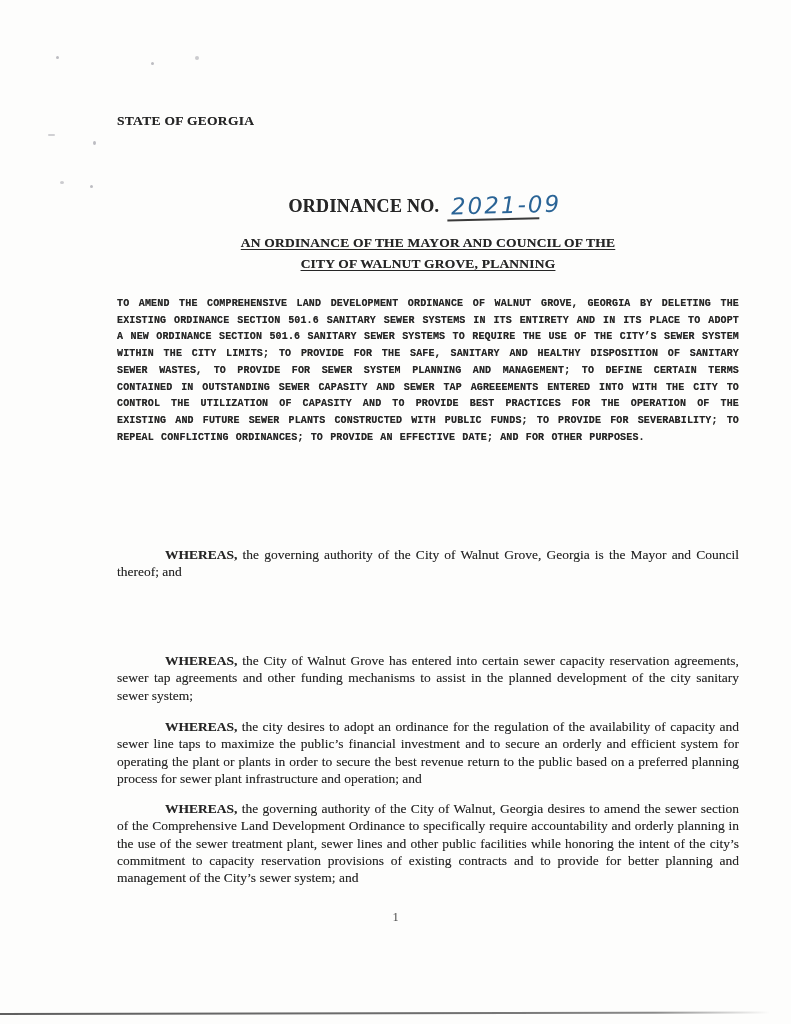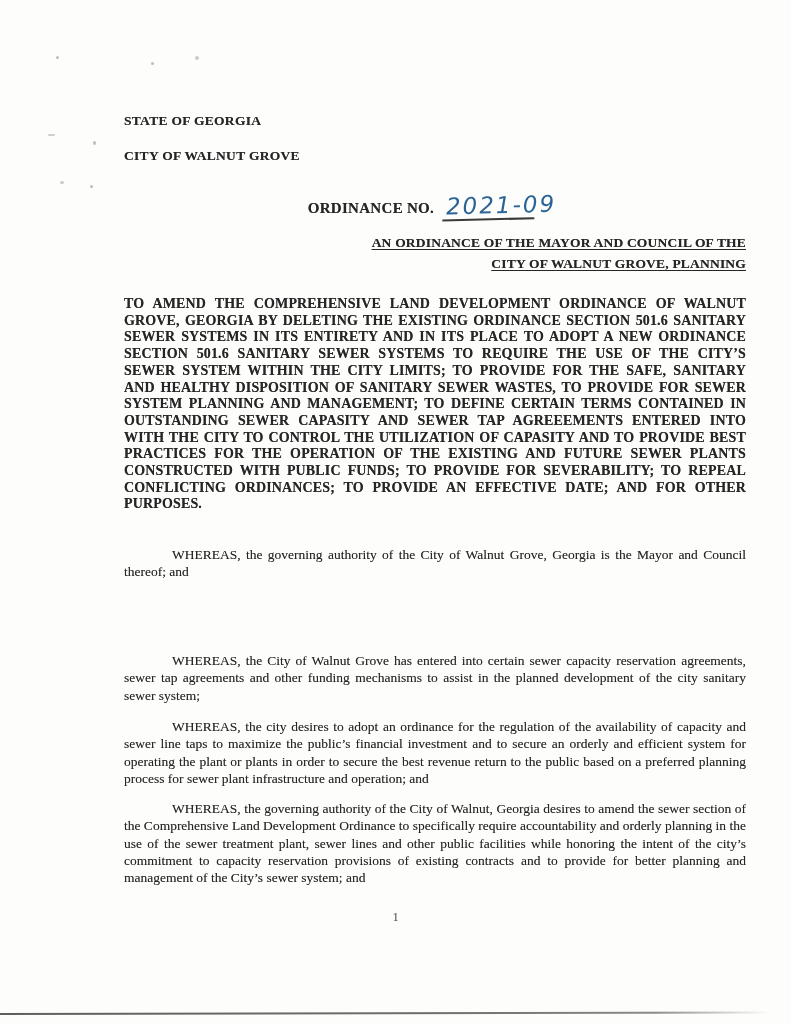--- a/index.html
+++ b/index.html
@@ -4,64 +4,65 @@
 <style>
   html,body{margin:0;padding:0;background:#e8e8e8;}
   .page{
     position:relative;
     width:791px;height:1024px;
     background:#fdfdfc;
     overflow:hidden;
     font-family:"Liberation Serif", serif;
     color:#262626;
   }
-  .textcol{position:absolute;left:124px;width:622px;}
+  .textcol{position:absolute;left:117px;width:622px;}
   .hdr-line{
     font-weight:bold;font-size:13.5px;letter-spacing:.3px;
     text-shadow:0 0 .4px rgba(20,20,20,.5);
   }
   .ord-row{
     display:flex;justify-content:center;align-items:flex-end;gap:10px;
   }
   .ord-label{
-    font-weight:bold;font-size:15px;letter-spacing:.3px;
+    font-weight:bold;font-size:18px;letter-spacing:.3px;
     text-shadow:0 0 .4px rgba(20,20,20,.5);
     padding-bottom:3px;
   }
   .ord-number{
     position:relative;
     font-family:"DejaVu Sans", sans-serif;
     font-style:italic;
     font-size:23px;
     letter-spacing:2px;
     color:#2a6496;
     transform:rotate(-1.5deg);
     padding:0 6px 2px 2px;
   }
   .ord-number .blank-line{
     position:absolute;left:-2px;bottom:0;height:1.6px;width:78%;
     background:#3a3a3a;
   }
   .doc-title{
-    text-align:right;font-weight:bold;font-size:13.5px;line-height:21px;
+    text-align:center;font-weight:bold;font-size:13.5px;line-height:21px;
     letter-spacing:.2px;
     text-shadow:0 0 .4px rgba(20,20,20,.5);
   }
   .doc-title .u{text-decoration:underline;text-underline-offset:2px;}
   .preamble{
-    font-weight:bold;font-size:14px;line-height:16.7px;
+    font-weight:bold;font-size:10px;line-height:16.7px;
     text-align:justify;letter-spacing:.15px;word-spacing:1px;
     text-shadow:0 0 .4px rgba(20,20,20,.55);
+    font-family:Liberation Mono, monospace;
   }
   .whereas{
     font-size:13.5px;line-height:17.3px;text-align:justify;
     text-indent:48px;
     text-shadow:0 0 .3px rgba(40,40,40,.4);
   }
-  .whereas .lead{font-weight:normal;}
+  .whereas .lead{font-weight:bold;}
   .page-num{
     position:absolute;left:0;width:791px;top:910px;
     text-align:center;font-size:12.5px;color:#4a4a4a;
   }
   
   .scan-line-bottom{
     position:absolute;left:0;top:1013px;width:770px;height:2px;
     background:linear-gradient(to right,#5f5f5f 0%,#6e6e6e 55%,#8a8a8a 85%,rgba(150,150,150,0) 100%);
     transform:rotate(-0.12deg);transform-origin:left center;
   }
@@ -82,21 +83,20 @@
   <div class="speck s1"></div>
   <div class="speck s2"></div>
   <div class="speck s3"></div>
   <div class="speck s4"></div>
   <div class="speck s5"></div>
   <div class="speck s6"></div>
   <div class="speck s7"></div>
 
   <div class="textcol hdr-line" style="top:113px;">STATE OF GEORGIA</div>
 
-  <div class="textcol hdr-line" style="top:148px;">CITY OF WALNUT GROVE</div>
 
   <div class="textcol ord-row" style="top:192px;">
     <span class="ord-label">ORDINANCE NO.</span>
     <span class="ord-number">
       <span>2021-09</span>
       <span class="blank-line"></span>
     </span>
   </div>
 
   <div class="textcol doc-title" style="top:232px;">

